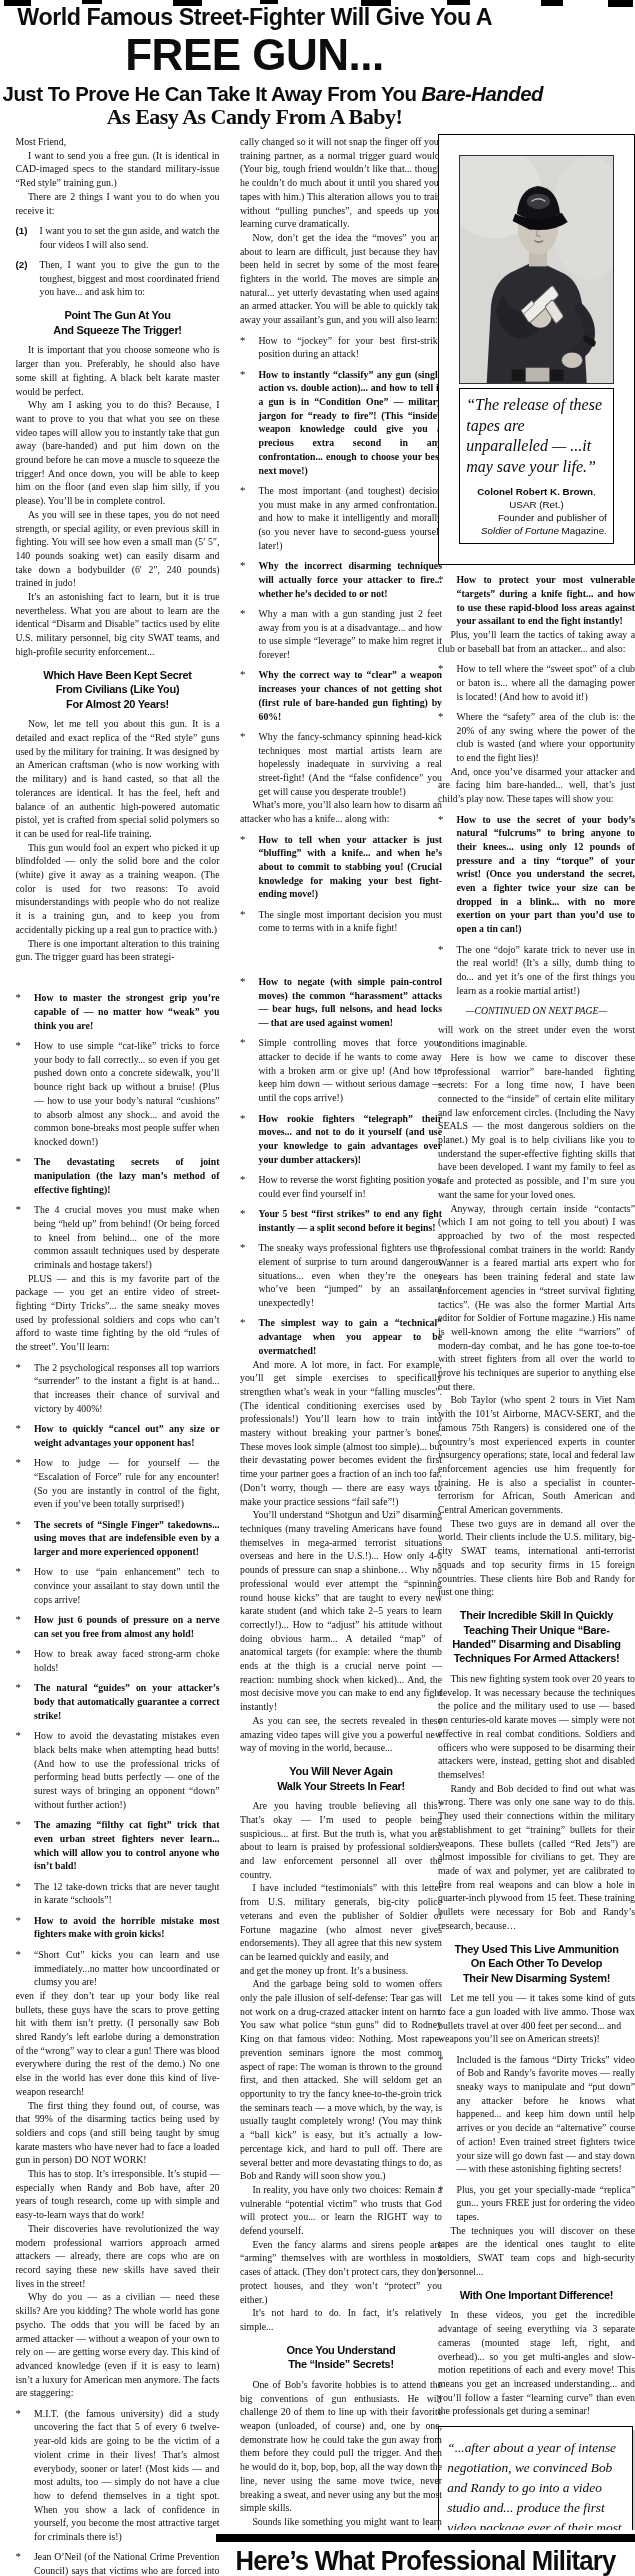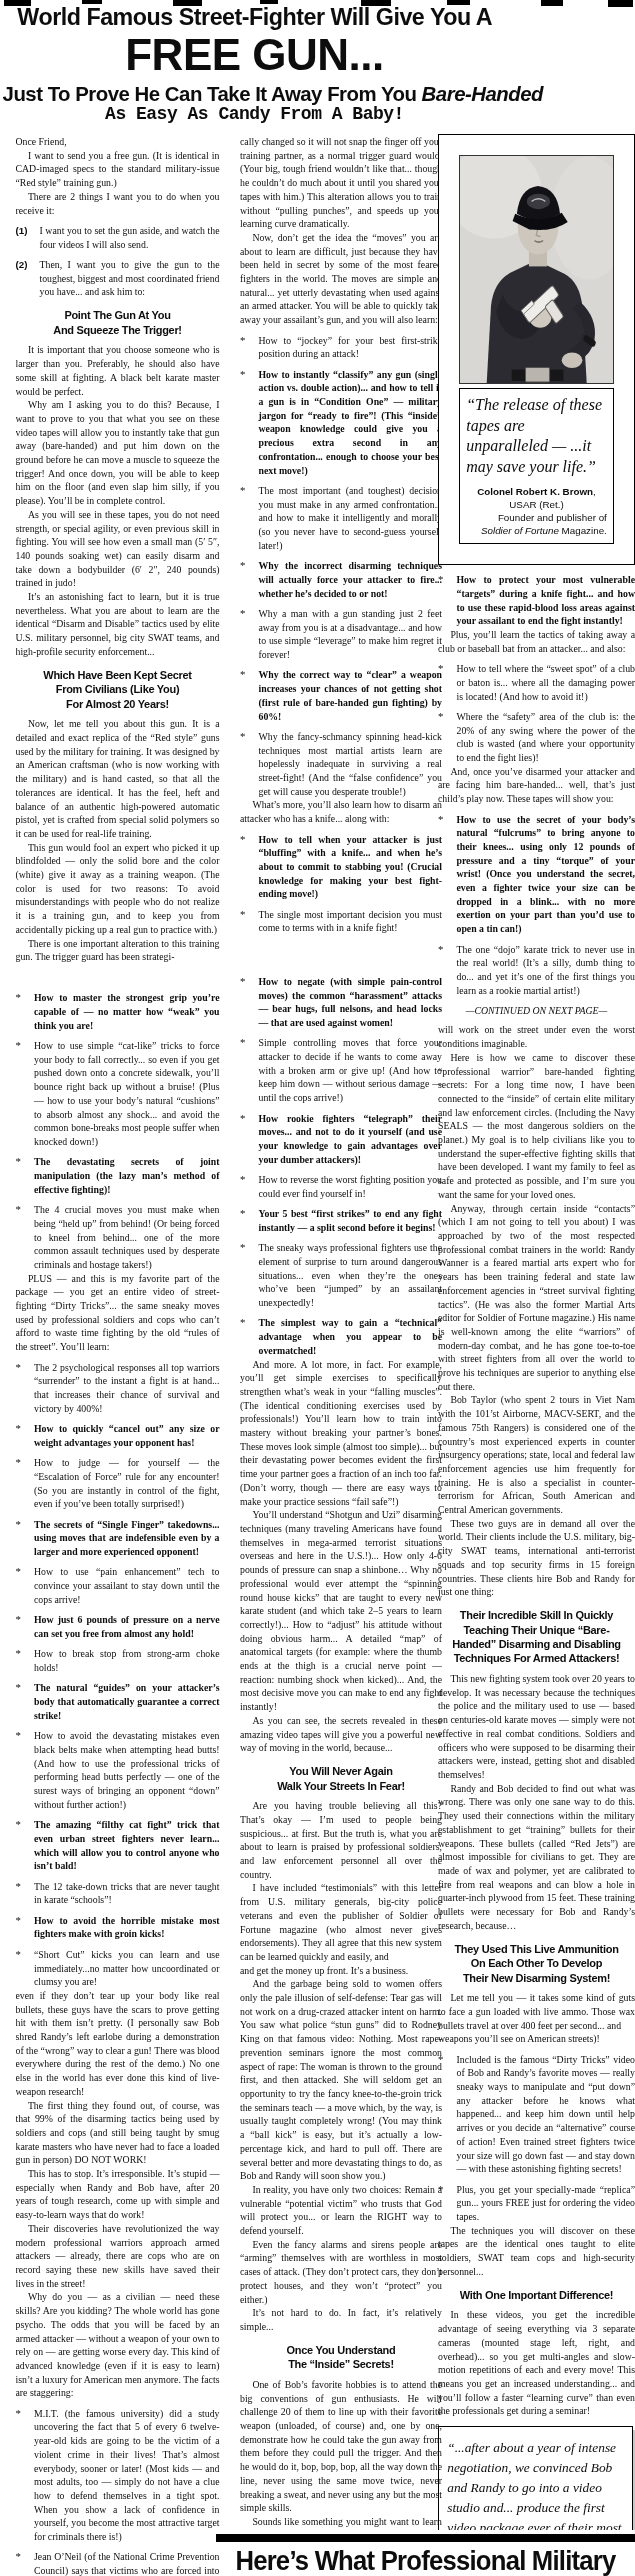--- a/index.html
+++ b/index.html
@@ -8,21 +8,21 @@
   .scanmark{position:absolute;background:#000;}
   
   #header{position:absolute;top:5.2px;left:0;width:509px;text-align:center;}
   .hk{font-family:"Liberation Sans",sans-serif;font-weight:800;font-size:24px;line-height:1.02;
       letter-spacing:-0.5px;white-space:nowrap;display:inline-block;transform:scaleX(.97);}
   .ht{font-family:"Liberation Sans",sans-serif;font-weight:800;font-size:44px;line-height:.95;
       letter-spacing:-0.5px;display:block;margin-top:4.1px;}
   .hs{font-family:"Liberation Sans",sans-serif;font-weight:800;font-size:20.6px;line-height:1.08;
       letter-spacing:-0.5px;white-space:nowrap;display:block;margin-top:7.2px;transform:scaleX(.99);}
   .hs em{font-style:italic;}
-  .hs2{font-family:Liberation Mono, monospace;font-weight:800;font-size:18px;line-height:1.08;
+  .hs2{font-family:Liberation Serif, serif;font-weight:800;font-size:22px;line-height:1.08;
       letter-spacing:-0.5px;display:block;}
   
   .col{position:absolute;font-size:9.8px;line-height:13.7px;text-align:justify;overflow:hidden;}
   #col1{left:15.5px;top:135px;width:204px;height:3031px;}
   #col2{left:240px;top:135px;width:202px;height:2393px;}
   #col3{left:438px;top:134px;width:197px;height:2396px;}
   .salut{margin:0;}
   .para{margin:0;text-indent:12.4px;}
   .para.ni{text-indent:0;}
   .num{display:flex;margin-top:6.7px;}
@@ -67,21 +67,21 @@
   <div class="scanmark" style="left:608px;top:0;width:25px;height:6.7px;"></div>
 
   <header id="header">
     <div class="hk">World Famous Street-Fighter Will Give You A</div>
     <div class="ht">FREE GUN...</div>
     <div class="hs"><span>Just To Prove He Can Take It Away From You</span> <em>Bare-Handed</em></div>
     <div class="hs2">As Easy As Candy From A Baby!</div>
   </header>
 
   <div id="col1" class="col">
-      <p class="salut">Once Friend,</p>
+      <p class="salut">Most Friend,</p>
       <p class="para">I want to send you a free gun. (It is identical in CAD-imaged specs to the standard military-issue “Red style” training gun.)</p>
       <p class="para">There are 2 things I want you to do when you receive it:</p>
       <div class="num">
         <span class="mk">(1)</span>
         <span class="tx">I want you to set the gun aside, and watch the four videos I will also send.</span>
       </div>
       <div class="num">
         <span class="mk">(2)</span>
         <span class="tx">Then, I want you to give the gun to the toughest, biggest and most coordinated friend you have... and ask him to:</span>
       </div>
@@ -134,21 +134,21 @@
       <div class="bul">
         <span class="mk">*</span>
         <span class="tx">How to use “pain enhancement” tech to convince your assailant to stay down until the cops arrive!</span>
       </div>
       <div class="bul bold">
         <span class="mk">*</span>
         <span class="tx">How just 6 pounds of pressure on a nerve can set you free from almost any hold!</span>
       </div>
       <div class="bul">
         <span class="mk">*</span>
-        <span class="tx">How to break stop from strong-arm choke holds!</span>
+        <span class="tx">How to break away faced strong-arm choke holds!</span>
       </div>
       <div class="bul bold">
         <span class="mk">*</span>
         <span class="tx">The natural “guides” on your attacker’s body that automatically guarantee a correct strike!</span>
       </div>
       <div class="bul">
         <span class="mk">*</span>
         <span class="tx">How to avoid the devastating mistakes even black belts make when attempting head butts! (And how to use the professional tricks of performing head butts perfectly — one of the surest ways of bringing an opponent “down” without further action!)</span>
       </div>
       <div class="bul bold">

